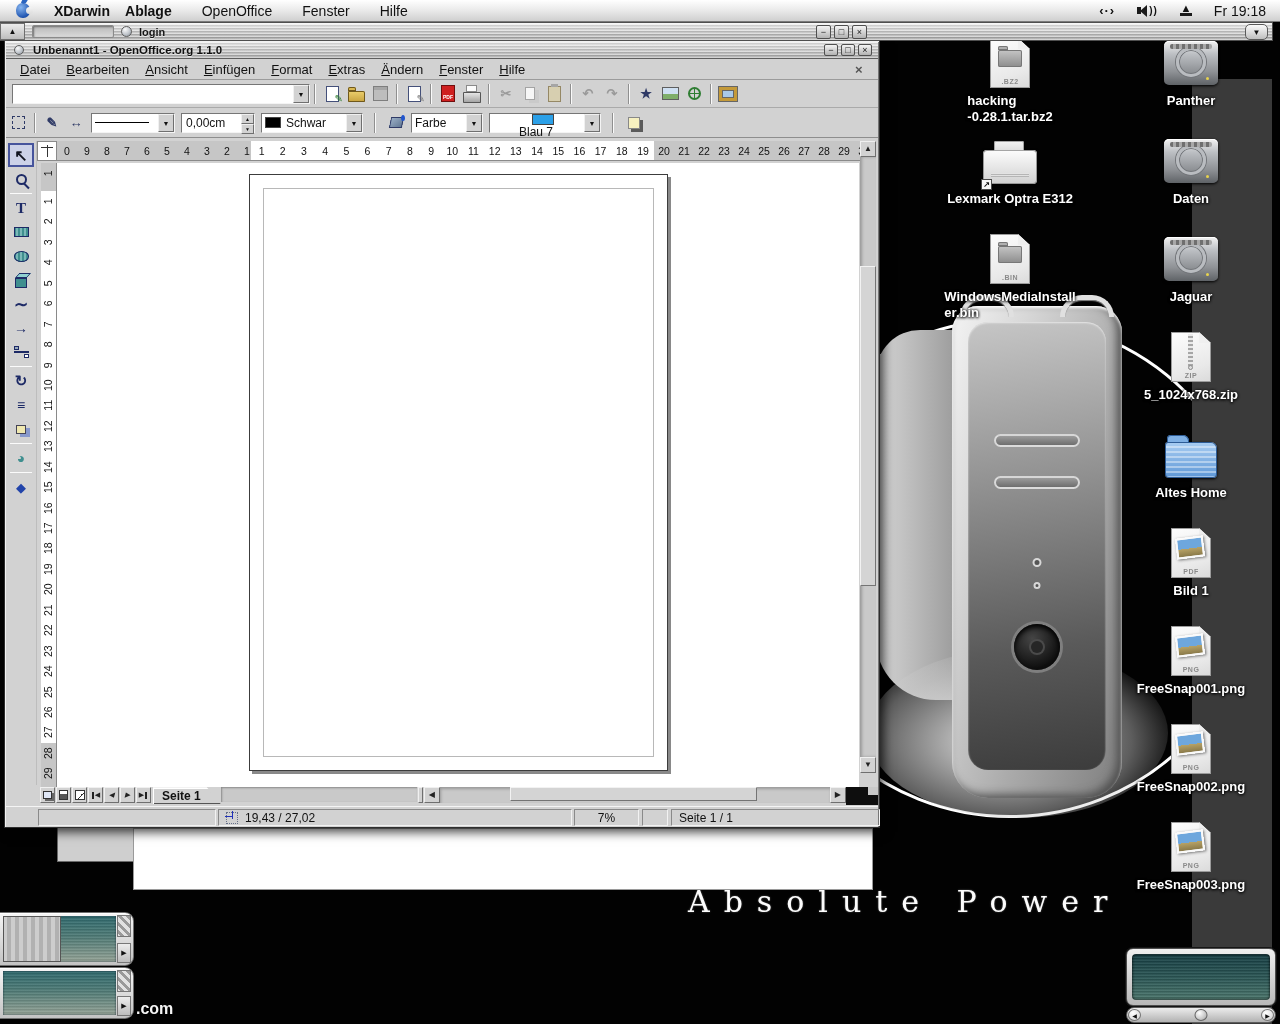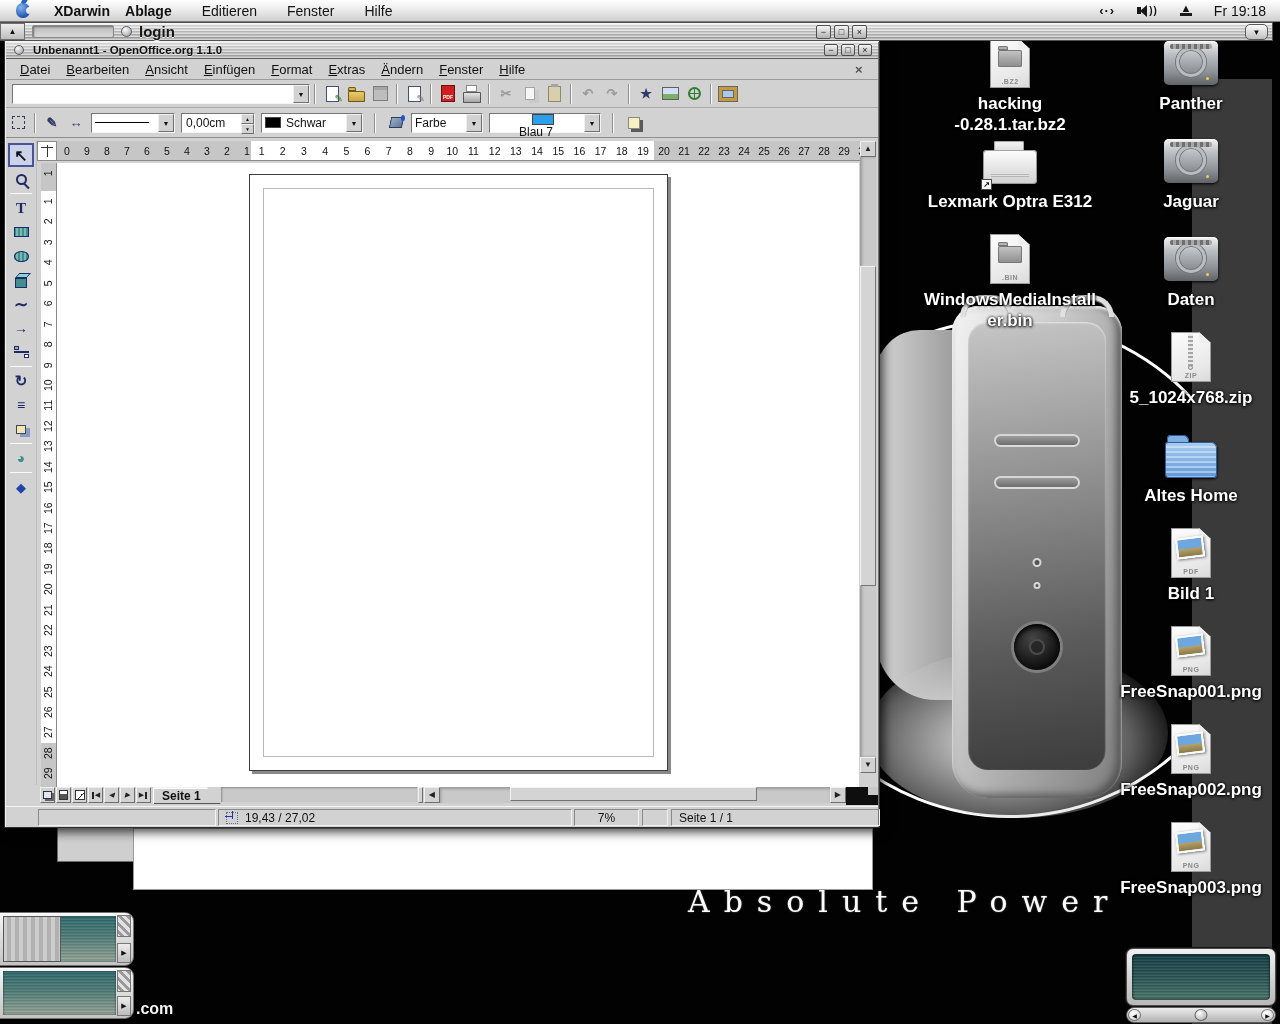--- a/index.html
+++ b/index.html
@@ -38,21 +38,21 @@
     background:repeating-linear-gradient(0deg,rgba(255,255,255,.55) 0 1px,rgba(0,0,0,.07) 2px 3px),
                linear-gradient(#e9e9e9,#9c9c9c);
     border:1px solid #4f4f4f;border-left:none;display:flex;align-items:center;
     box-shadow:inset 0 1px 0 #f6f6f6;}
   .lb-scroll{width:25px;height:17px;background:linear-gradient(#ececec,#bdbdbd);border:1px solid #6e6e6e;
     text-align:center;font-size:8px;line-height:16px;}
   .lb-inset{width:82px;height:13px;margin:0 7px;background:linear-gradient(#b8b8b8,#dadada);
     border:1px solid #8a8a8a;border-radius:2px;box-shadow:inset 1px 1px 2px #6f6f6f;}
   .gem{width:11px;height:11px;border-radius:50%;flex:none;
     background:radial-gradient(circle at 35% 28%,#fafafa,#c2c7cd 55%,#858c95);border:1px solid #5e5e5e;}
-  .lb-title{font-size:15px;font-weight:bold;margin-left:7px;color:#151515;text-shadow:0 1px 0 #eaeaea;}
+  .lb-title{font-size:11px;font-weight:bold;margin-left:7px;color:#151515;text-shadow:0 1px 0 #eaeaea;}
   .wm-group{position:absolute;left:816px;top:2px;display:flex;gap:3px;}
   .wm-btn{width:15px;height:14px;background:linear-gradient(#f4f4f4,#b2b2b2);border:1px solid #4f4f4f;
     border-radius:2px;font-size:9px;line-height:12px;text-align:center;color:#222;}
   .lb-shade{position:absolute;right:4px;top:1px;width:23px;height:16px;border-radius:5px;
     background:linear-gradient(#fbfbfb,#bfbfbf);border:1px solid #5a5a5a;font-size:8px;
     text-align:center;line-height:15px;}
 
   
   .ring{position:absolute;left:760px;top:318px;width:500px;height:500px;border:3px solid #fff;
     border-radius:50%;z-index:2;}
@@ -85,21 +85,21 @@
     font-size:30px;color:#fdfdfd;letter-spacing:14px;white-space:nowrap;text-shadow:0 0 2px rgba(255,255,255,.4);}
 
   
   .strip{position:absolute;left:1192px;top:79px;width:80px;height:945px;background:#3a3a3a;z-index:6;}
 
   
   .dcol{position:absolute;z-index:10;display:flex;flex-direction:column;}
   .dcolA{left:918px;top:36px;width:184px;}
   .dcolB{left:1110px;top:36px;width:162px;}
   .dicon{height:98px;display:flex;flex-direction:column;align-items:center;flex:none;}
-  .dlabel{margin-top:3px;font-size:17px;font-weight:bold;color:#fff;text-align:center;
+  .dlabel{margin-top:3px;font-size:13px;font-weight:bold;color:#fff;
     white-space:pre-line;line-height:1.25;text-shadow:0 1px 3px #000,0 0 3px #000;}
   .iconbox{height:54px;display:flex;align-items:center;justify-content:center;flex:none;}
 
   .ic-drive{width:54px;height:44px;border-radius:5px;position:relative;
     background:linear-gradient(180deg,#f2f2f2,#bcbfc3 30%,#8e9195 70%,#5f6367);
     box-shadow:inset 0 1px 0 #fff,0 1px 3px #000;}
   .ic-drive::before{content:"";position:absolute;left:50%;top:47%;transform:translate(-50%,-50%);
     width:24px;height:24px;border-radius:50%;border:3px solid #b9bcc0;
     box-shadow:0 0 0 1px #73767a,inset 0 0 0 1px #73767a;}
   .ic-drive::after{content:"";position:absolute;top:3px;left:6px;right:6px;height:5px;border-radius:2px;
@@ -420,29 +420,29 @@
           </span>
         </span>
       <span class="dlabel">Panther</span>
     </div>
     <div class="dicon">
       <span class="iconbox">
           <span class="ic-drive">
             <span class="led"></span>
           </span>
         </span>
-      <span class="dlabel">Jaguar</span>
+      <span class="dlabel">Daten</span>
     </div>
     <div class="dicon">
       <span class="iconbox">
           <span class="ic-drive">
             <span class="led"></span>
           </span>
         </span>
-      <span class="dlabel">Daten</span>
+      <span class="dlabel">Jaguar</span>
     </div>
     <div class="dicon">
       <span class="iconbox">
           <span class="ic-page">
         <span class="zip-line"></span>
             <span class="zip-pull"></span>
         <span class="badge">ZIP</span>
           </span>
         </span>
       <span class="dlabel">5_1024x768.zip</span>
@@ -523,21 +523,21 @@
     <span class="brcap r">▶</span>
   </div>
 
   <div class="menubar">
     <span class="apple"></span>
     <span class="mb-items">
       <span>XDarwin</span>
     </span>
     <span class="mb-items">
         <span>Ablage</span>
-        <span>Editieren</span>
+        <span>OpenOffice</span>
         <span>Fenster</span>
         <span>Hilfe</span>
       </span>
     <span class="mb-right">
       <span class="switcher">‹·›</span>
       <span class="vol">
         <span class="vol-box"></span>
           <span class="vol-cone"></span>
         <span class="vol-waves">))</span>
       </span>

